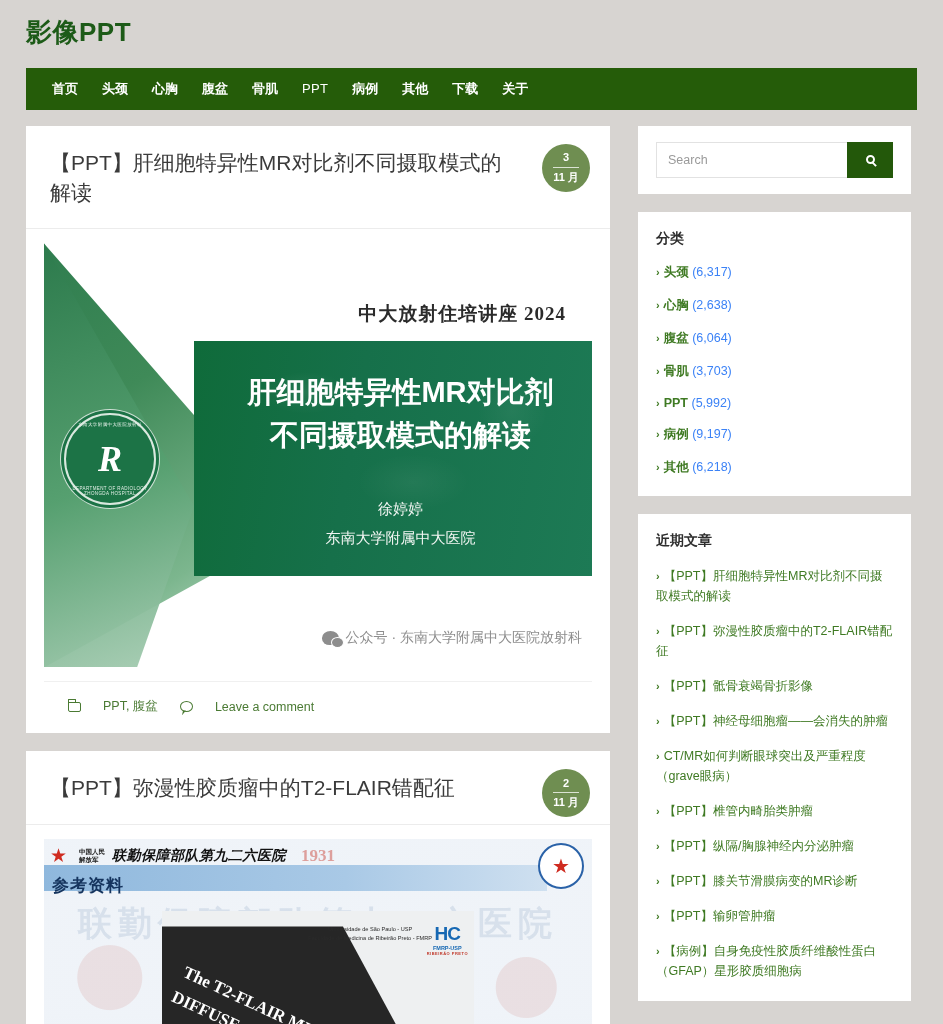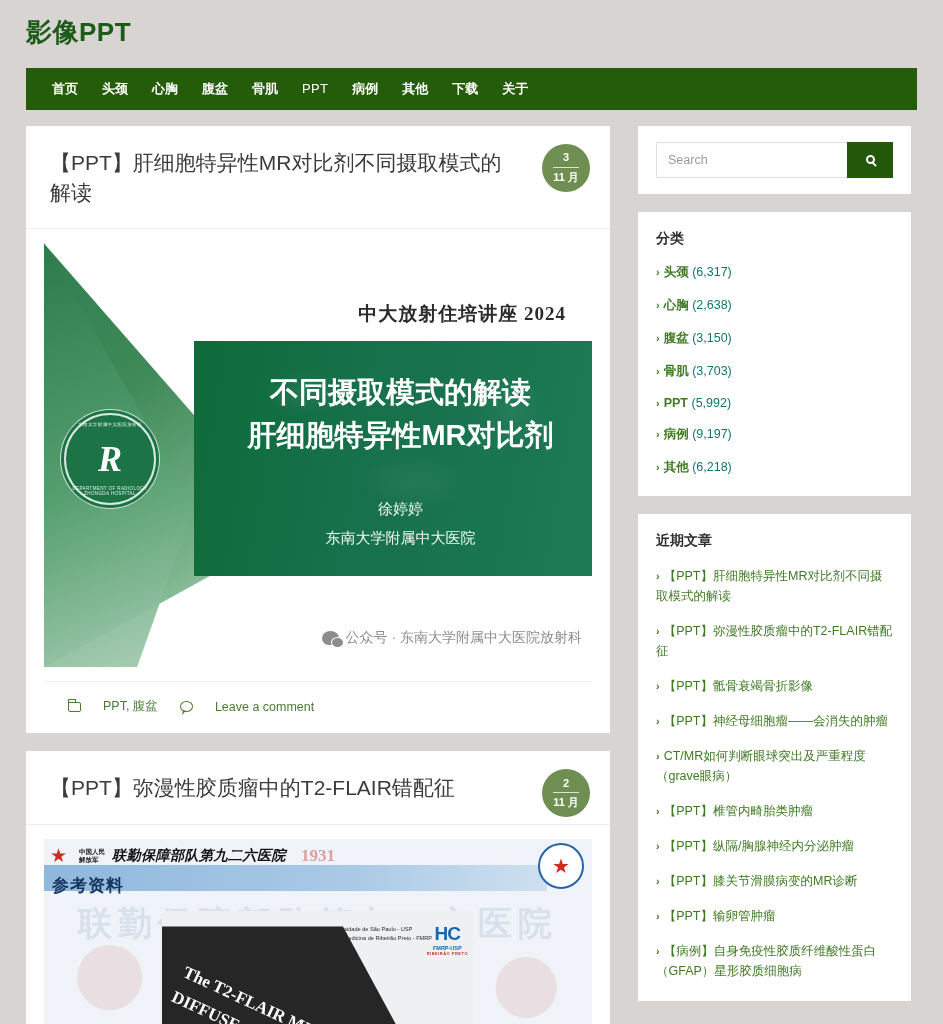--- a/index.html
+++ b/index.html
@@ -287,21 +287,21 @@
   }
   .mag::after {
     content: ""; position: absolute; right: -4px; bottom: -3px;
     width: 6px; height: 2px; background: #ffffff;
     transform: rotate(45deg);
   }
   .cat-list, .post-list, .cmt-list { list-style: none; margin: 0; padding: 0; }
   .cat-list li { margin-bottom: 16px; font-size: 12.5px; }
   .cat-list li:last-child { margin-bottom: 0; }
   .cat-list a { color: #3f7a23; text-decoration: none; font-weight: bold; }
-  .cat-count { color: #0f766e; font-weight: normal; }
+  .cat-count { color: #3b82f6; font-weight: normal; }
   .chev { color: #3f7a23; font-weight: bold; margin-right: 4px; font-size: 11px; }
 
   .post-list li { margin-bottom: 15px; font-size: 12.5px; line-height: 1.6; }
   .post-list li:last-child { margin-bottom: 0; }
   .post-list a { color: #3f7a23; text-decoration: none; }
 </style>
 </head>
 <body>
 
 <div id="page">
@@ -336,22 +336,22 @@
           </div>
         </div>
 
         <div class="article-body">
           <div class="slide1">
             <div class="s1-wedge"></div>
             <div class="s1-wedge2"></div>
             <div class="s1-band"></div>
             <div class="s1-kicker">中大放射住培讲座 2024</div>
             <div class="s1-title">
+              <div>肝细胞特异性MR对比剂</div>
               <div>不同摄取模式的解读</div>
-              <div>肝细胞特异性MR对比剂</div>
             </div>
             <div class="s1-author">
               <div>徐婷婷</div>
               <div>东南大学附属中大医院</div>
             </div>
             <div class="s1-seal">
               <span class="ring-top">东南大学附属中大医院放射科</span>
               <span class="glyph">R</span>
               <span class="ring-bot">DEPARTMENT OF RADIOLOGY ZHONGDA HOSPITAL</span>
             </div>
@@ -435,21 +435,21 @@
             <span class="mag"></span>
           </button>
         </div>
       </section>
 
       <section class="widget">
         <h3 class="widget-title">分类</h3>
         <ul class="cat-list">
           <li><span class="chev">›</span><a href="#">头颈</a> <span class="cat-count">(6,317)</span></li>
           <li><span class="chev">›</span><a href="#">心胸</a> <span class="cat-count">(2,638)</span></li>
-          <li><span class="chev">›</span><a href="#">腹盆</a> <span class="cat-count">(3,150)</span></li>
+          <li><span class="chev">›</span><a href="#">腹盆</a> <span class="cat-count">(6,064)</span></li>
           <li><span class="chev">›</span><a href="#">骨肌</a> <span class="cat-count">(3,703)</span></li>
           <li><span class="chev">›</span><a href="#">PPT</a> <span class="cat-count">(5,992)</span></li>
           <li><span class="chev">›</span><a href="#">病例</a> <span class="cat-count">(9,197)</span></li>
           <li><span class="chev">›</span><a href="#">其他</a> <span class="cat-count">(6,218)</span></li>
         </ul>
       </section>
 
       <section class="widget">
         <h3 class="widget-title">近期文章</h3>
         <ul class="post-list">

